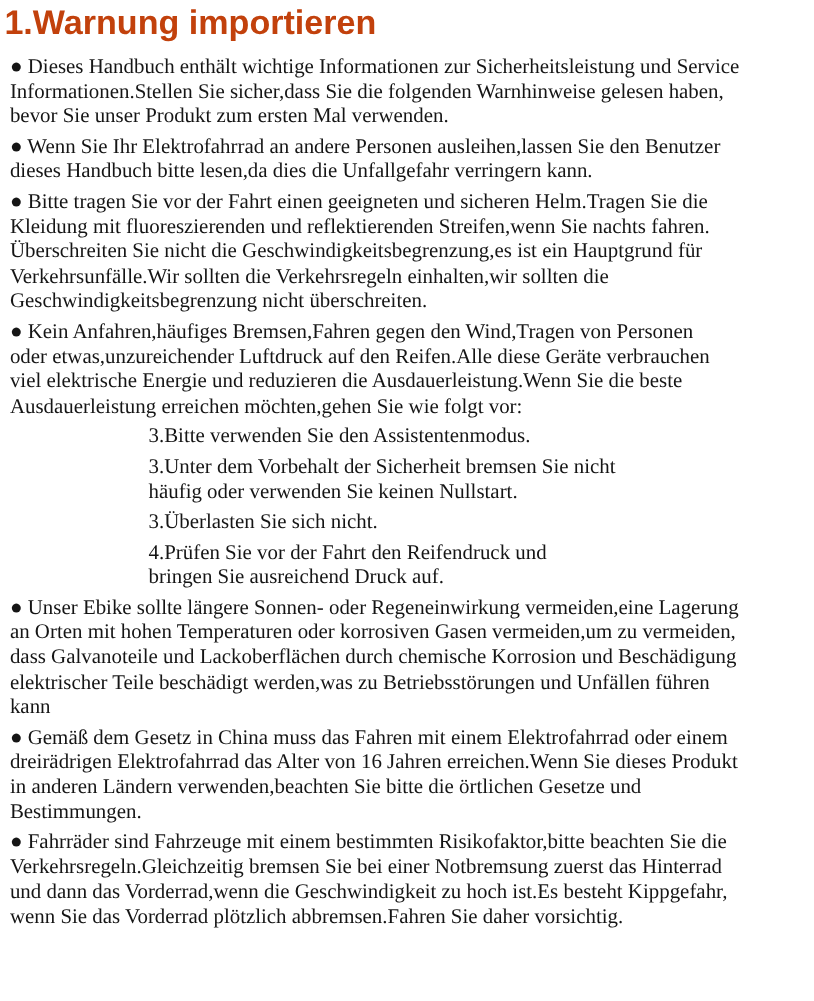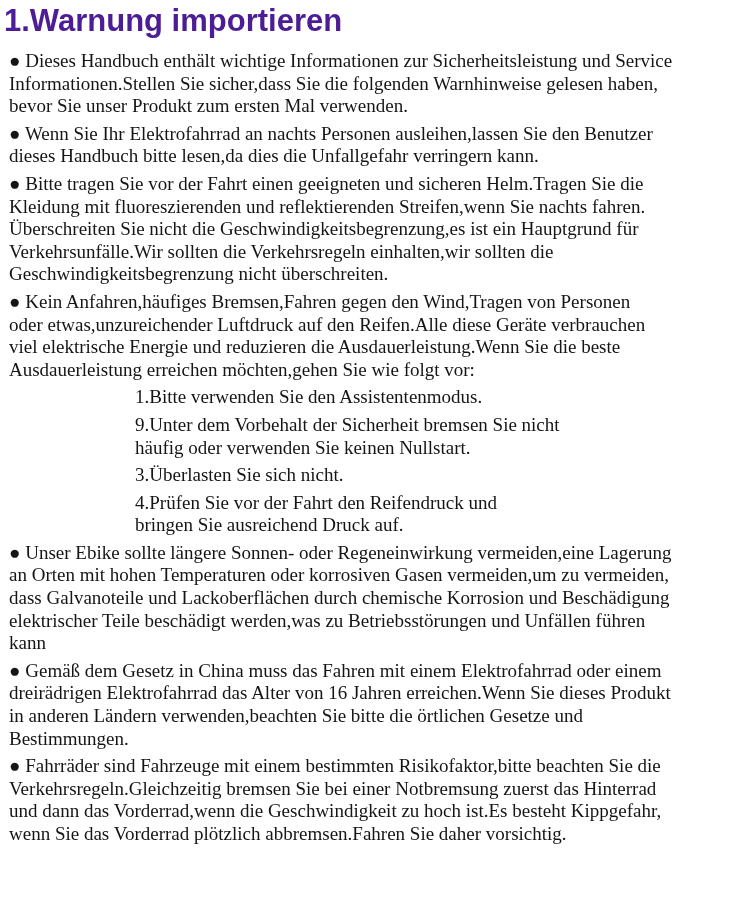--- a/index.html
+++ b/index.html
@@ -16,21 +16,21 @@
     box-sizing: border-box;
     padding: 2px 2px 0 4px;
     font-family: "Liberation Sans", "DejaVu Sans", sans-serif;
     color: #151515;
   }
   .title {
     margin: 0 0 10px 0;
     font-size: 31px;
     line-height: 38px;
     font-weight: bold;
-    color: #4c1d95;
+    color: #c2410c;
     letter-spacing: 0px;
   }
   .para {
     margin: 5px;
     font-size: 19px;
     line-height: 22.6px;
     white-space: pre-line;
     color: #151515;
     font-family: Liberation Serif, serif;
   }
@@ -43,35 +43,35 @@
 
 <div class="page">
 
   <h1 class="title">1.Warnung importieren</h1>
 
   <div>
 
     <p class="para">● Dieses Handbuch enthält wichtige Informationen zur Sicherheitsleistung und Service
 Informationen.Stellen Sie sicher,dass Sie die folgenden Warnhinweise gelesen haben,
 bevor Sie unser Produkt zum ersten Mal verwenden.</p>
-    <p class="para">● Wenn Sie Ihr Elektrofahrrad an nachts Personen ausleihen,lassen Sie den Benutzer
+    <p class="para">● Wenn Sie Ihr Elektrofahrrad an andere Personen ausleihen,lassen Sie den Benutzer
 dieses Handbuch bitte lesen,da dies die Unfallgefahr verringern kann.</p>
     <p class="para">● Bitte tragen Sie vor der Fahrt einen geeigneten und sicheren Helm.Tragen Sie die
 Kleidung mit fluoreszierenden und reflektierenden Streifen,wenn Sie nachts fahren.
 Überschreiten Sie nicht die Geschwindigkeitsbegrenzung,es ist ein Hauptgrund für
 Verkehrsunfälle.Wir sollten die Verkehrsregeln einhalten,wir sollten die
 Geschwindigkeitsbegrenzung nicht überschreiten.</p>
     <p class="para">● Kein Anfahren,häufiges Bremsen,Fahren gegen den Wind,Tragen von Personen
 oder etwas,unzureichender Luftdruck auf den Reifen.Alle diese Geräte verbrauchen
 viel elektrische Energie und reduzieren die Ausdauerleistung.Wenn Sie die beste
 Ausdauerleistung erreichen möchten,gehen Sie wie folgt vor:</p>
 
     <div class="steps">
-      <p class="para">1.Bitte verwenden Sie den Assistentenmodus.</p>
-      <p class="para">9.Unter dem Vorbehalt der Sicherheit bremsen Sie nicht
+      <p class="para">3.Bitte verwenden Sie den Assistentenmodus.</p>
+      <p class="para">3.Unter dem Vorbehalt der Sicherheit bremsen Sie nicht
 häufig oder verwenden Sie keinen Nullstart.</p>
       <p class="para">3.Überlasten Sie sich nicht.</p>
       <p class="para">4.Prüfen Sie vor der Fahrt den Reifendruck und
 bringen Sie ausreichend Druck auf.</p>
     </div>
 
     <p class="para">● Unser Ebike sollte längere Sonnen- oder Regeneinwirkung vermeiden,eine Lagerung
 an Orten mit hohen Temperaturen oder korrosiven Gasen vermeiden,um zu vermeiden,
 dass Galvanoteile und Lackoberflächen durch chemische Korrosion und Beschädigung
 elektrischer Teile beschädigt werden,was zu Betriebsstörungen und Unfällen führen

